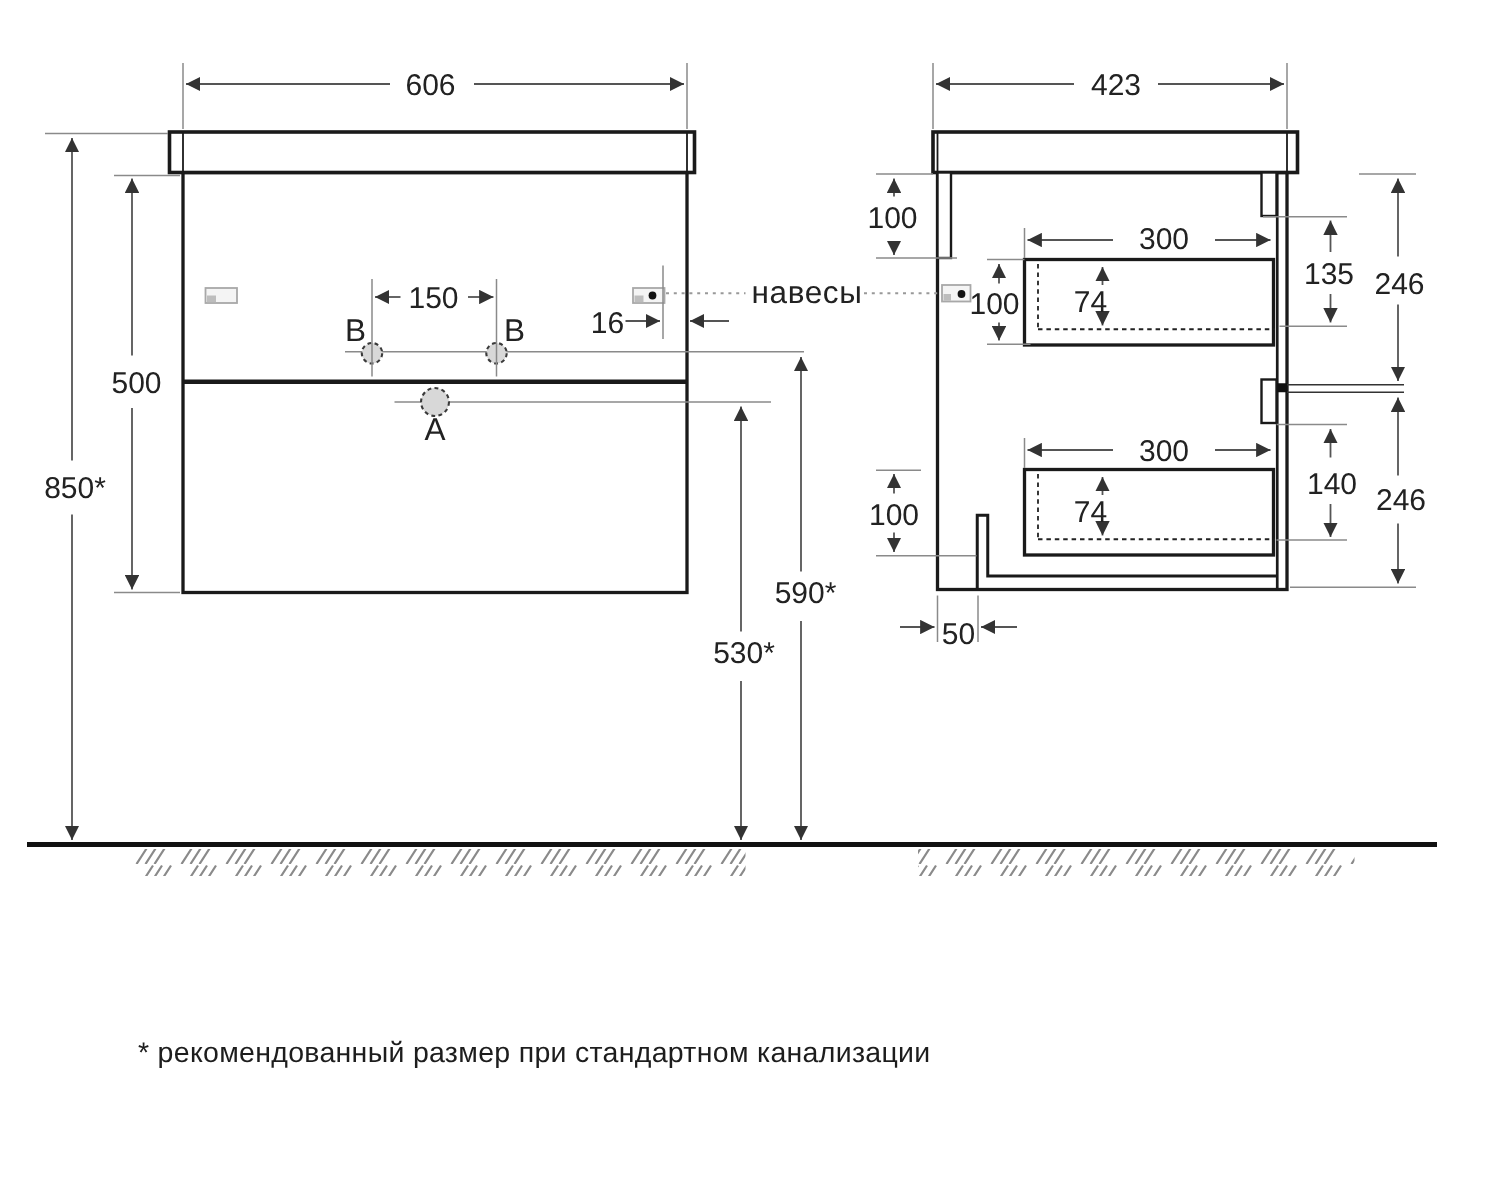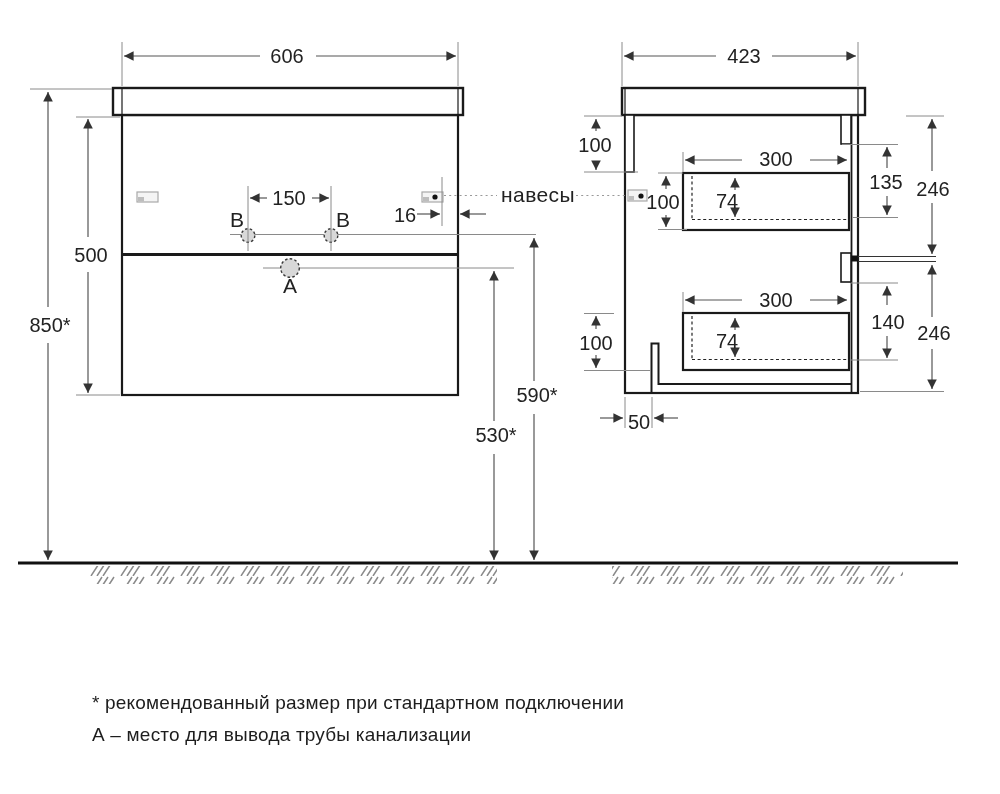--- a/index.html
+++ b/index.html
@@ -243,17 +243,16 @@
   </g>
 
   <g>
     <line x1="18" y1="563" x2="958" y2="563" stroke="#111111" stroke-width="3.2"></line>
     <rect x="88" y="566" width="409" height="18" fill="url(#hatch)"></rect>
     <rect x="612" y="566" width="291" height="18" fill="url(#hatch)"></rect>
   </g>
 </svg>
 
 <div class="notes">
-  <p>* рекомендованный размер при стандартном подключении</p>
-  <p>А – место для вывода трубы канализации</p>
+  <p>* рекомендованный размер при стандартном канализации</p>
 </div>
 
 </div>
 
 </body></html>

